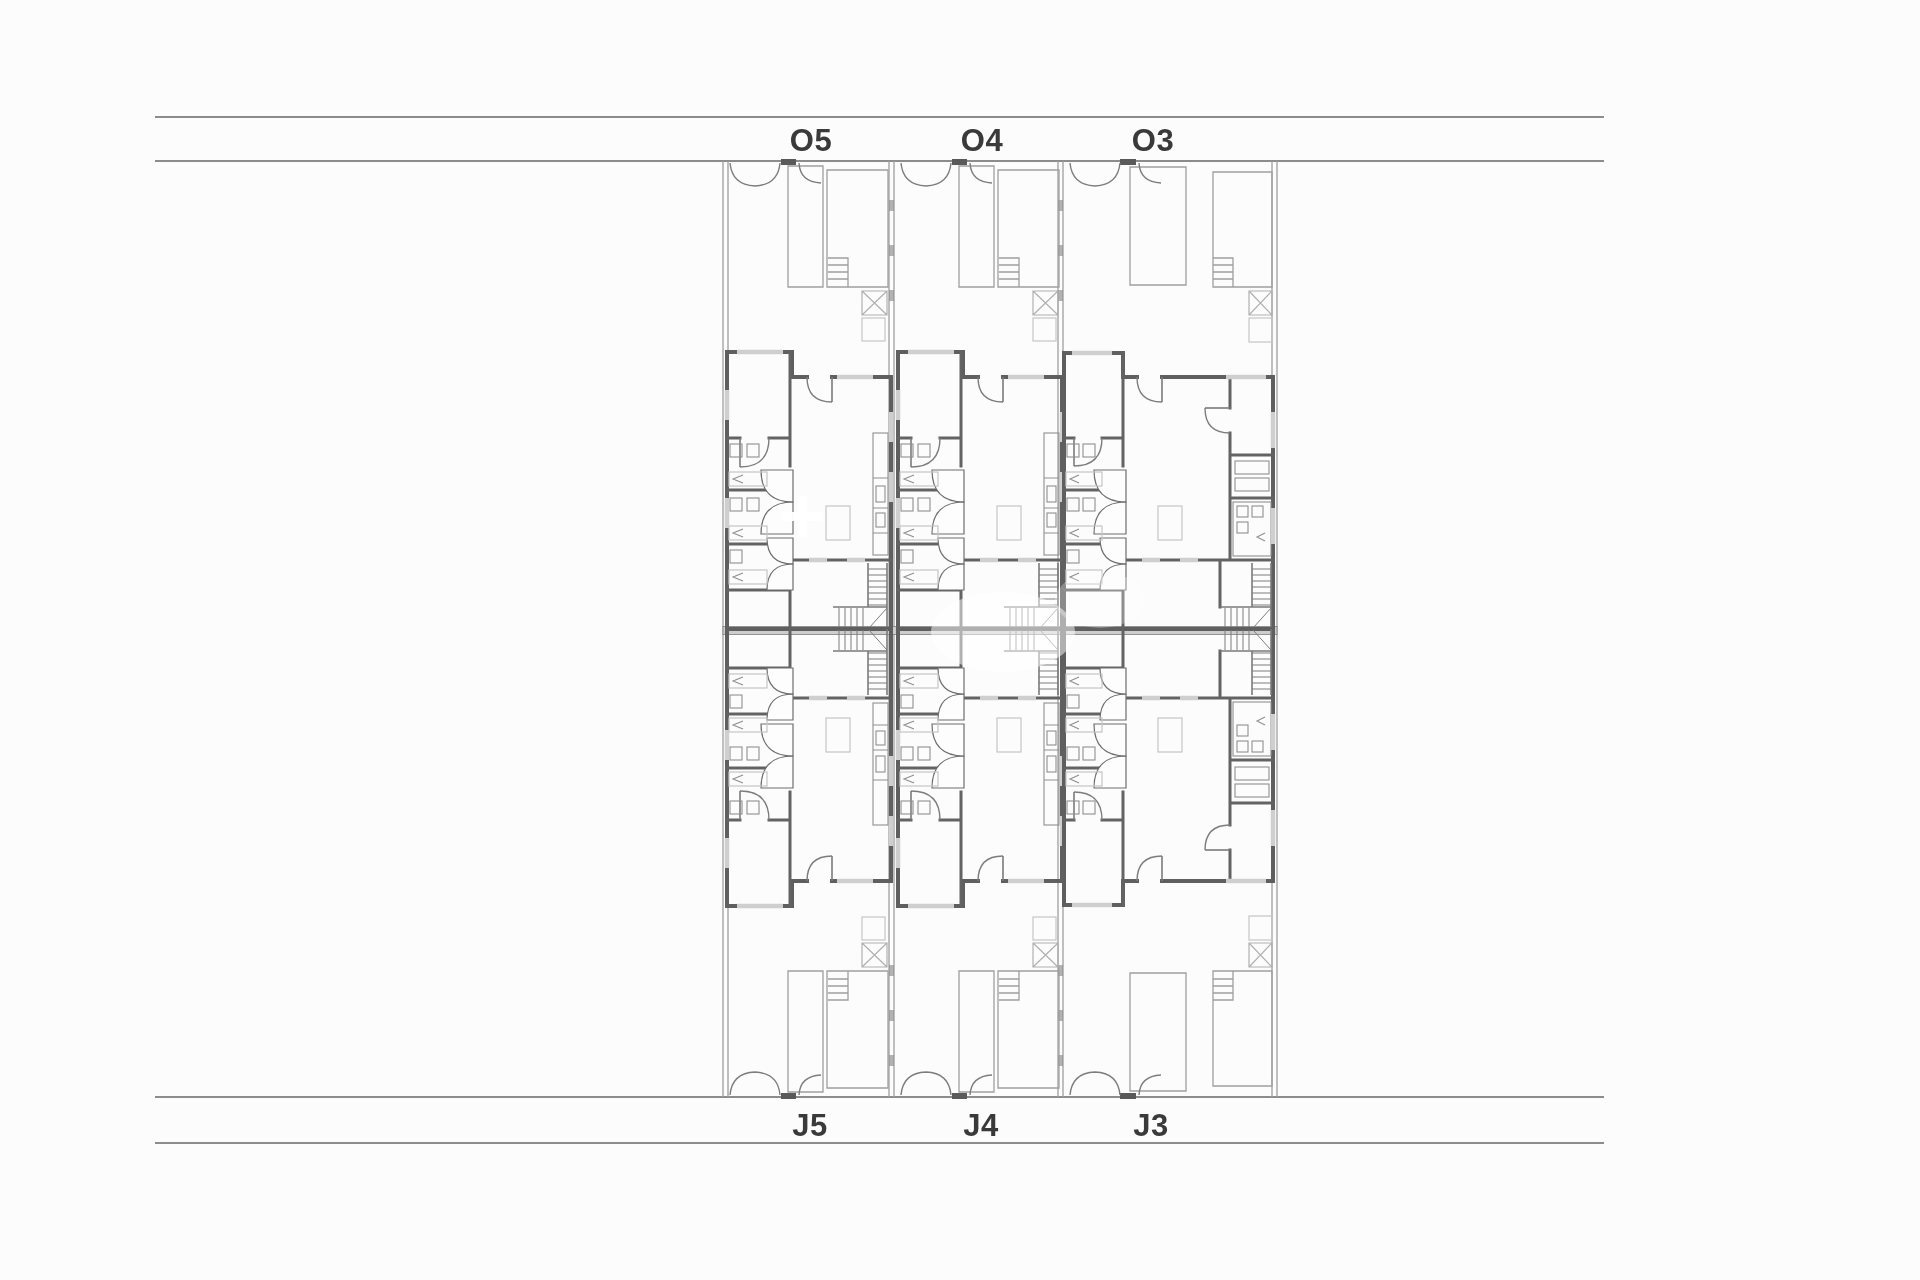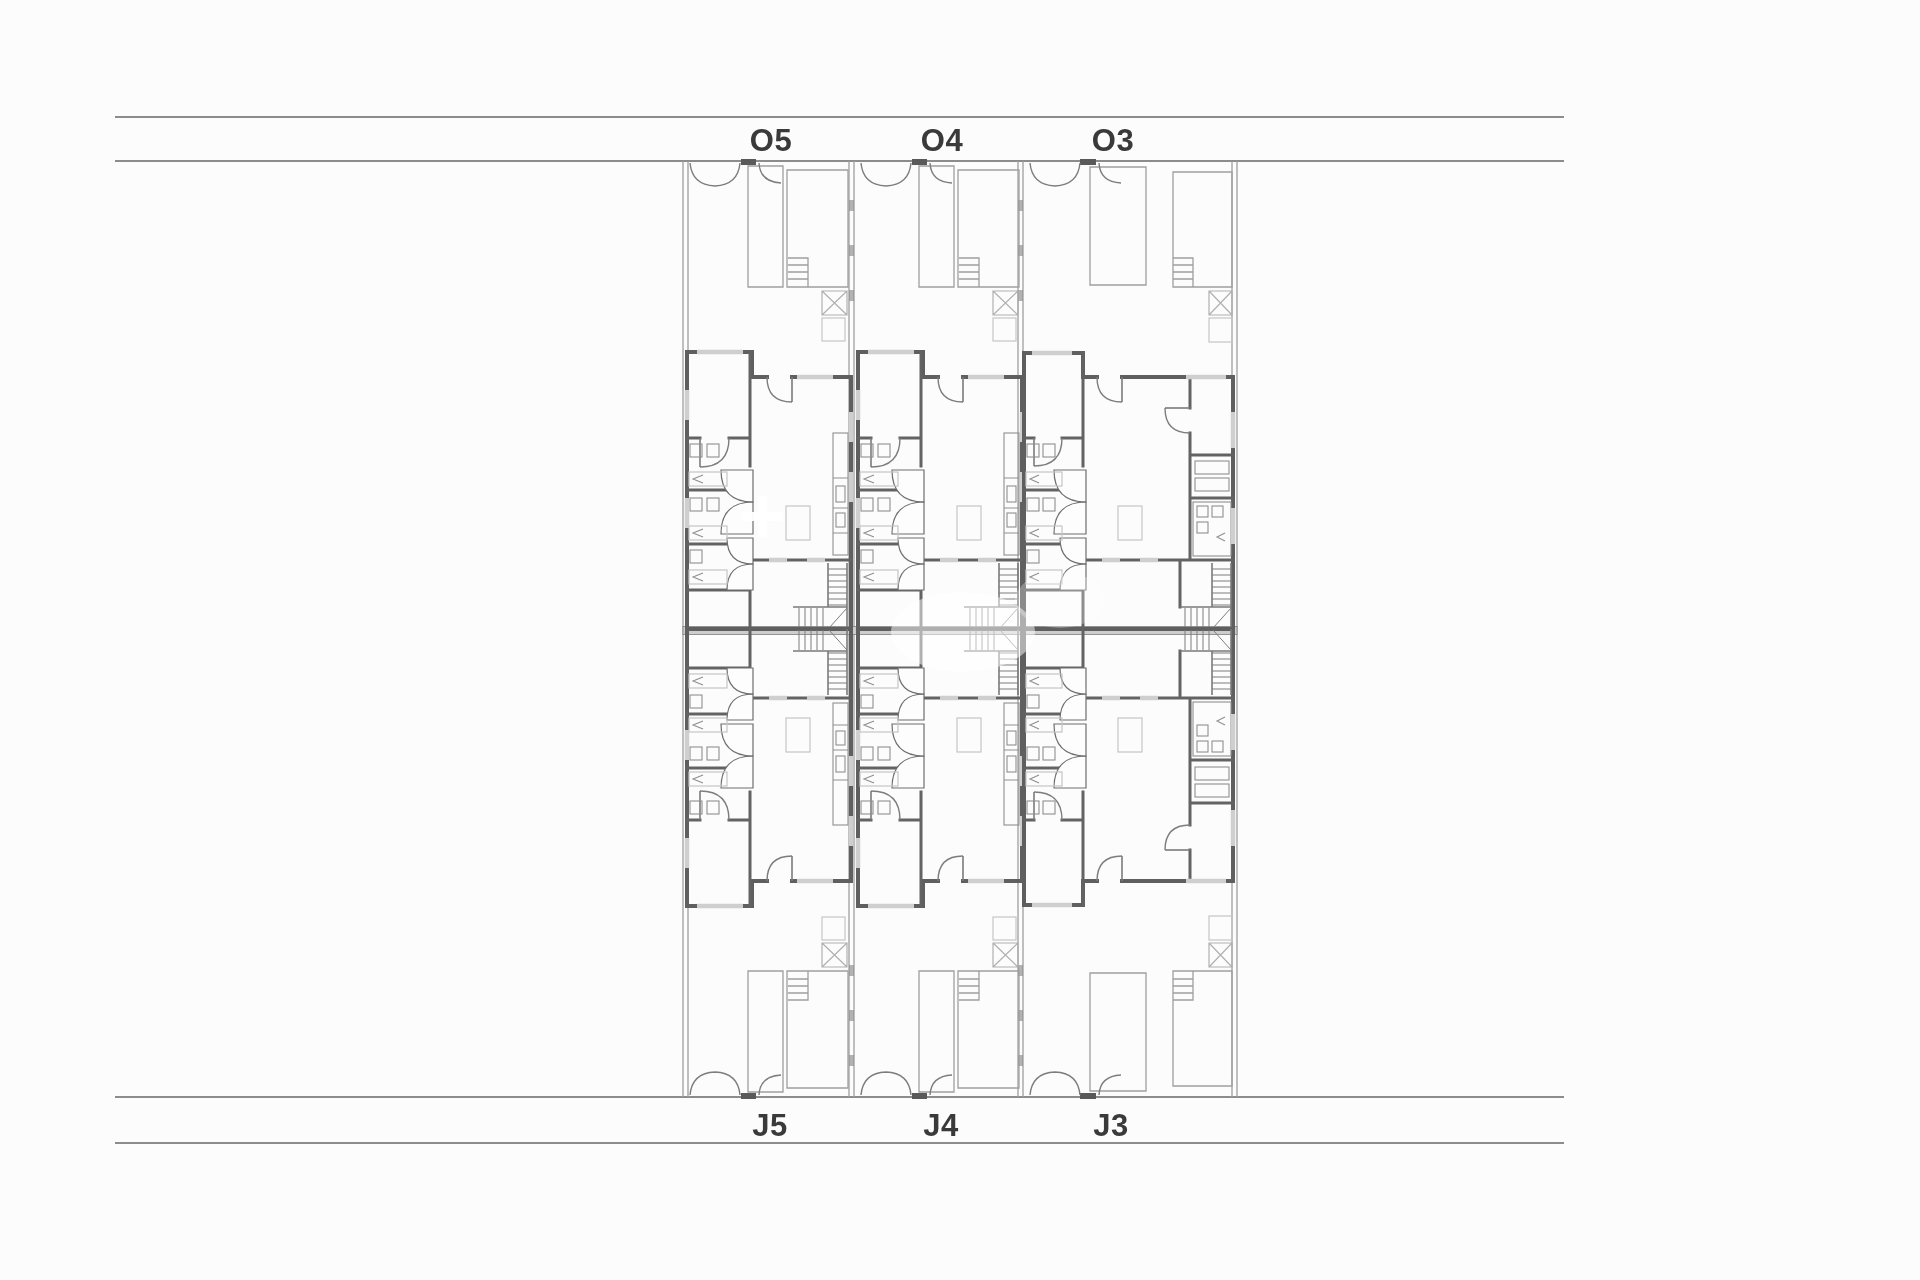--- a/index.html
+++ b/index.html
@@ -1,17 +1,17 @@
 <!DOCTYPE html>
 <html><head>
 <meta charset="utf-8">
 <style>
   html,body{margin:0;padding:0;background:#fcfcfc;}
   .stage{position:relative;width:1564px;height:1280px;background:#fcfcfc;overflow:hidden;
-         font-family:"Liberation Sans",sans-serif;}
+         font-family:"Liberation Sans",sans-serif;padding-left:40px;}
   svg{display:block}
   .bound{stroke:#8c8c8c;stroke-width:2.2;fill:none;stroke-linejoin:miter}
   .thin{stroke:#9f9f9f;stroke-width:1.3;fill:none}
   .lite{stroke:#c5c5c5;stroke-width:1.2;fill:none}
   .lite2{stroke:#b0b0b0;stroke-width:1.2;fill:none}
   .w4{stroke:#5f5f5f;stroke-width:4;fill:none;stroke-linecap:square}
   .w3{stroke:#636363;stroke-width:3;fill:none;stroke-linecap:square}
   .w2{stroke:#7a7a7a;stroke-width:1.6;fill:none}
   .arc{stroke:#7d7d7d;stroke-width:1.4;fill:none}
   .fix{stroke:#8f8f8f;stroke-width:1.1;fill:none}

